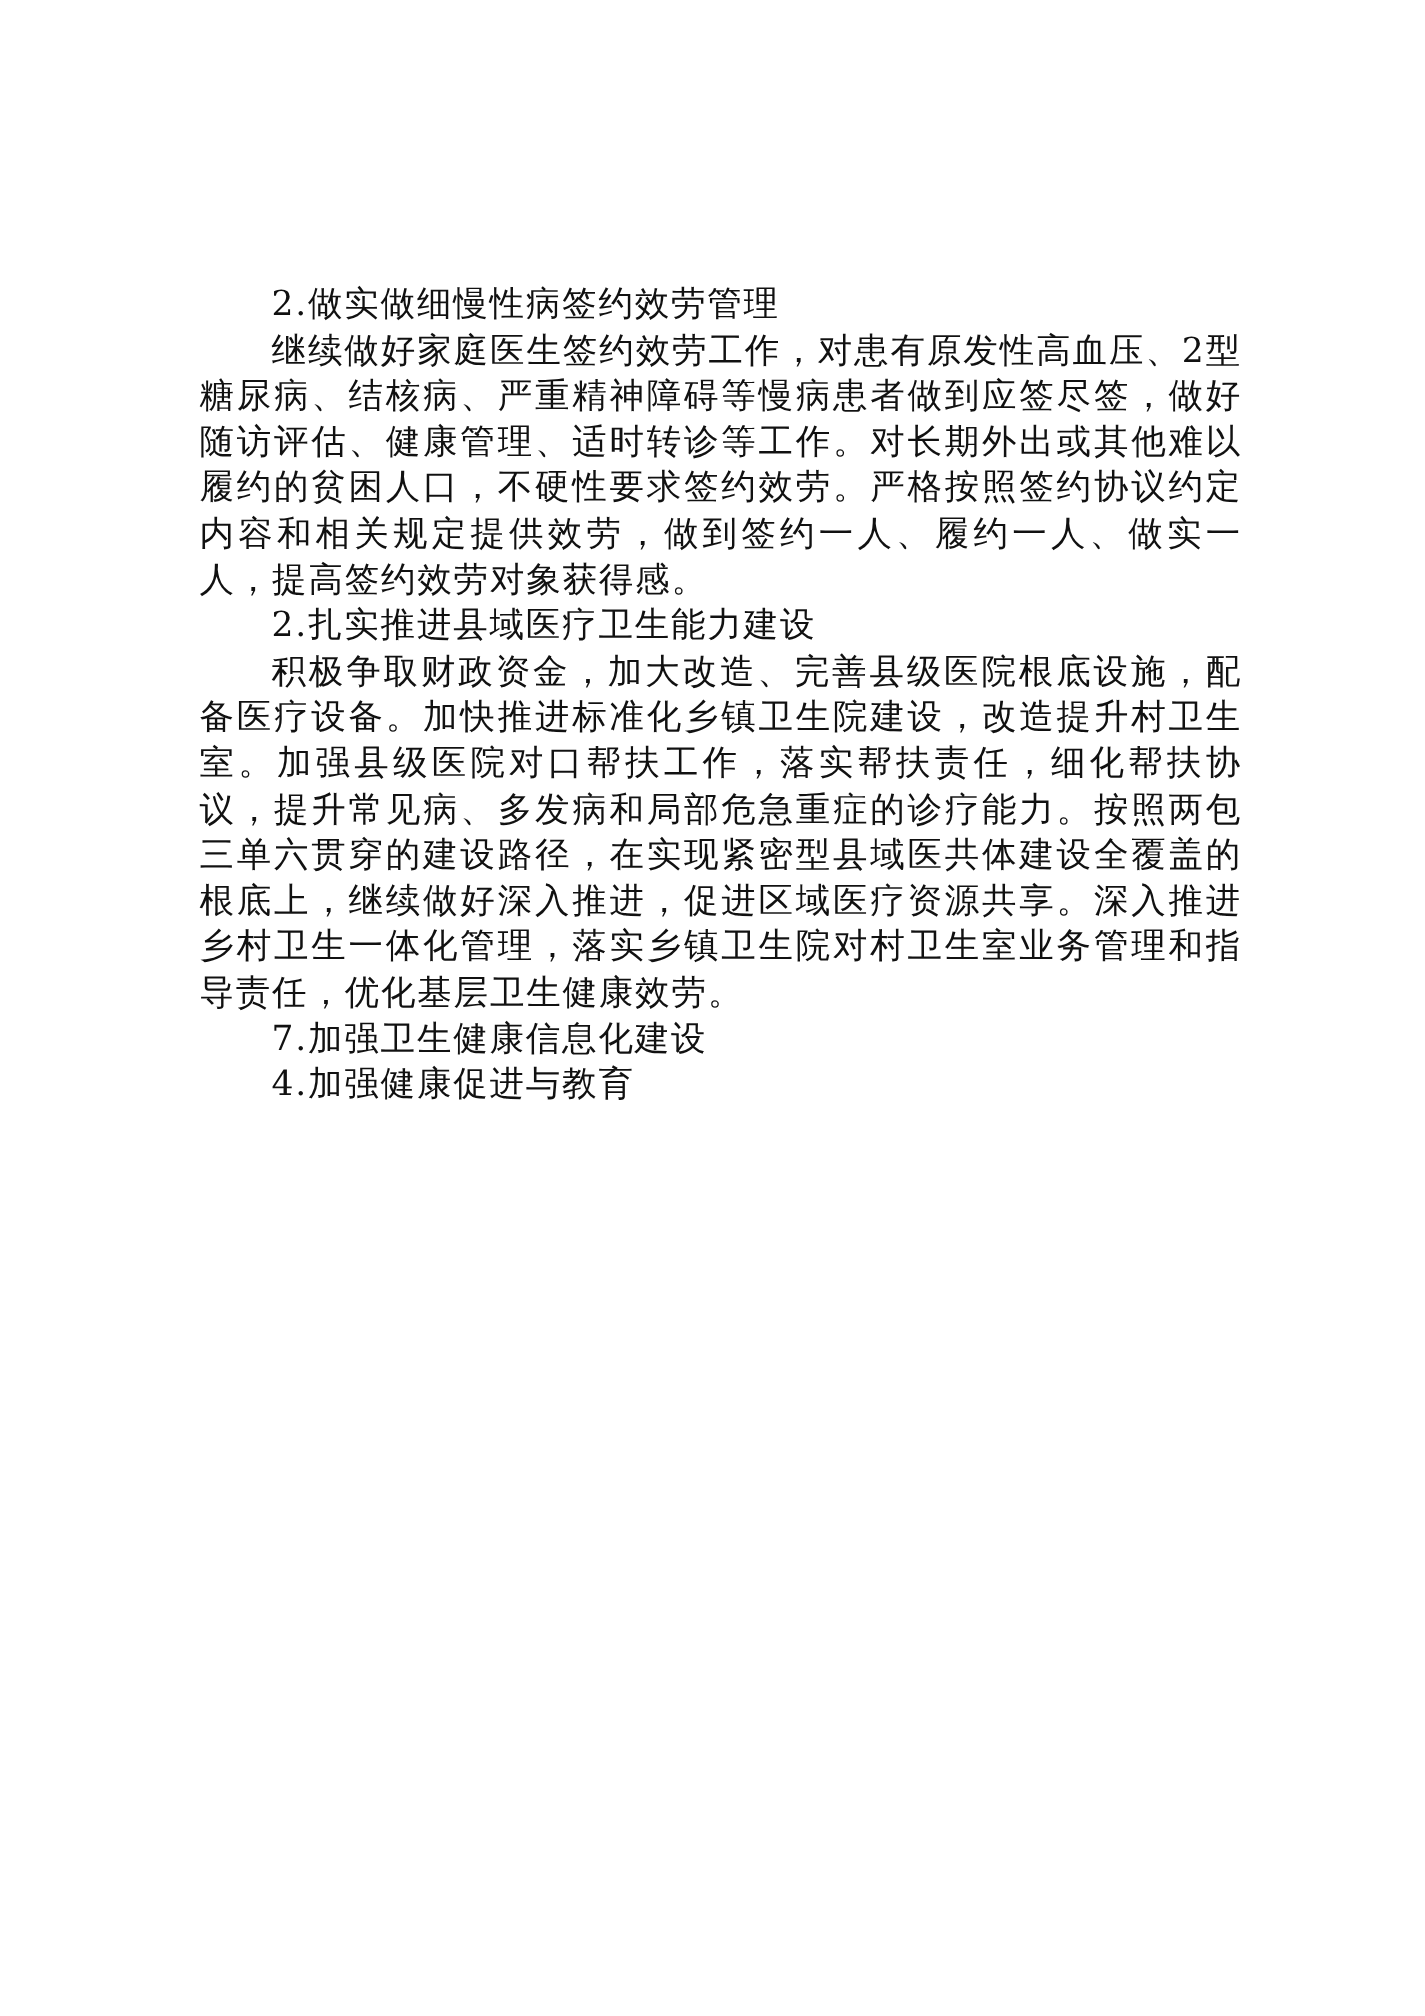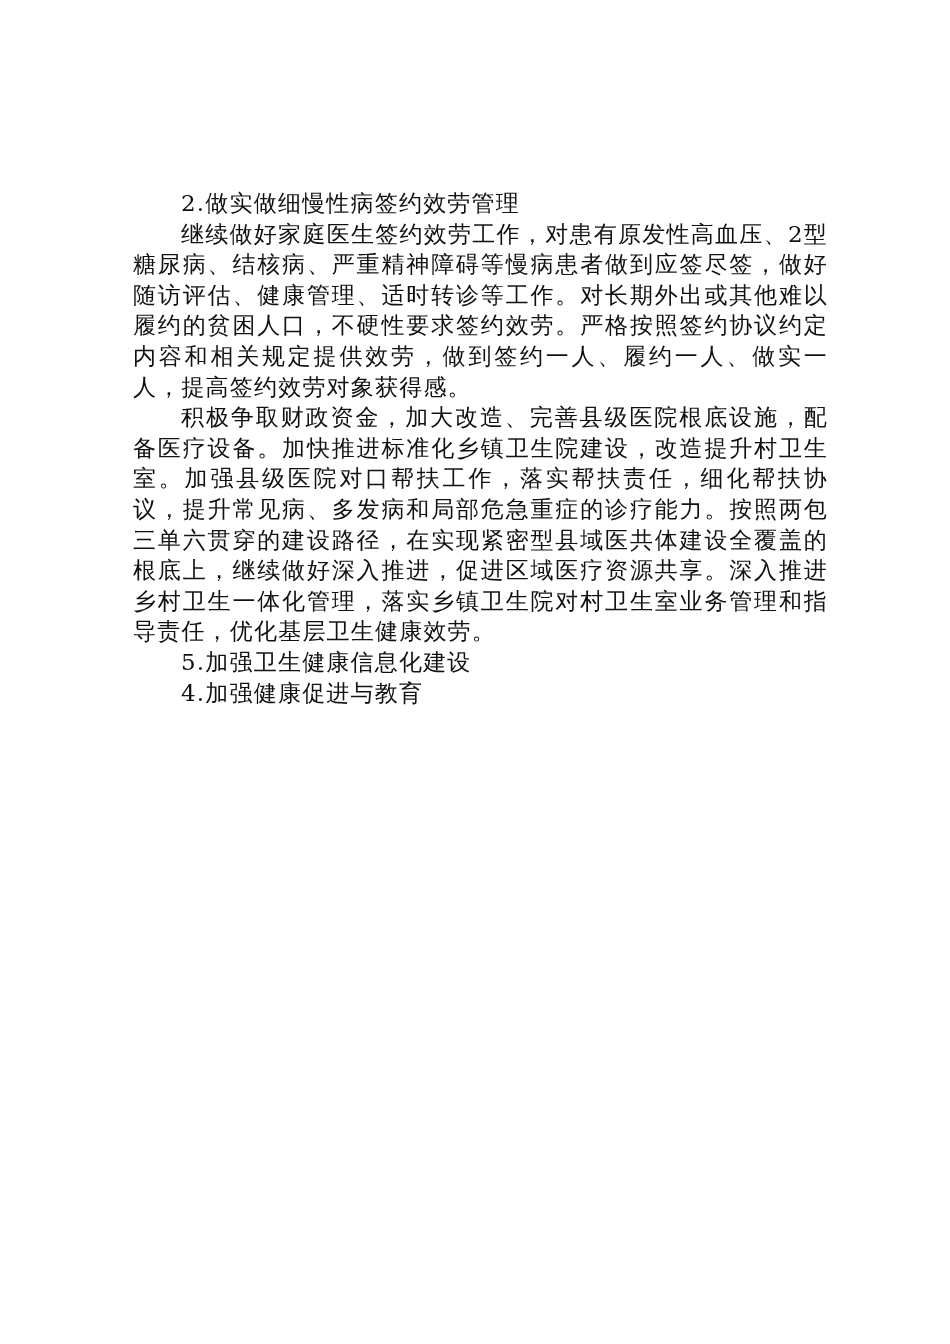--- a/index.html
+++ b/index.html
@@ -35,16 +35,17 @@
       margin: 0;
       text-indent: 48px;
     }
   </style>
 </head>
 <body>
 
 <div class="page">
   <p class="heading">2.做实做细慢性病签约效劳管理</p>
   <p class="para">继续做好家庭医生签约效劳工作，对患有原发性高血压、2型糖尿病、结核病、严重精神障碍等慢病患者做到应签尽签，做好随访评估、健康管理、适时转诊等工作。对长期外出或其他难以履约的贫困人口，不硬性要求签约效劳。严格按照签约协议约定内容和相关规定提供效劳，做到签约一人、履约一人、做实一人，提高签约效劳对象获得感。</p>
+  <p class="heading">2.扎实推进县域医疗卫生能力建设</p>
   <p class="para">积极争取财政资金，加大改造、完善县级医院根底设施，配备医疗设备。加快推进标准化乡镇卫生院建设，改造提升村卫生室。加强县级医院对口帮扶工作，落实帮扶责任，细化帮扶协议，提升常见病、多发病和局部危急重症的诊疗能力。按照两包三单六贯穿的建设路径，在实现紧密型县域医共体建设全覆盖的根底上，继续做好深入推进，促进区域医疗资源共享。深入推进乡村卫生一体化管理，落实乡镇卫生院对村卫生室业务管理和指导责任，优化基层卫生健康效劳。</p>
-  <p class="heading">5.加强卫生健康信息化建设</p>
+  <p class="heading">7.加强卫生健康信息化建设</p>
   <p class="heading">4.加强健康促进与教育</p>
 </div>
 
 </body></html>

